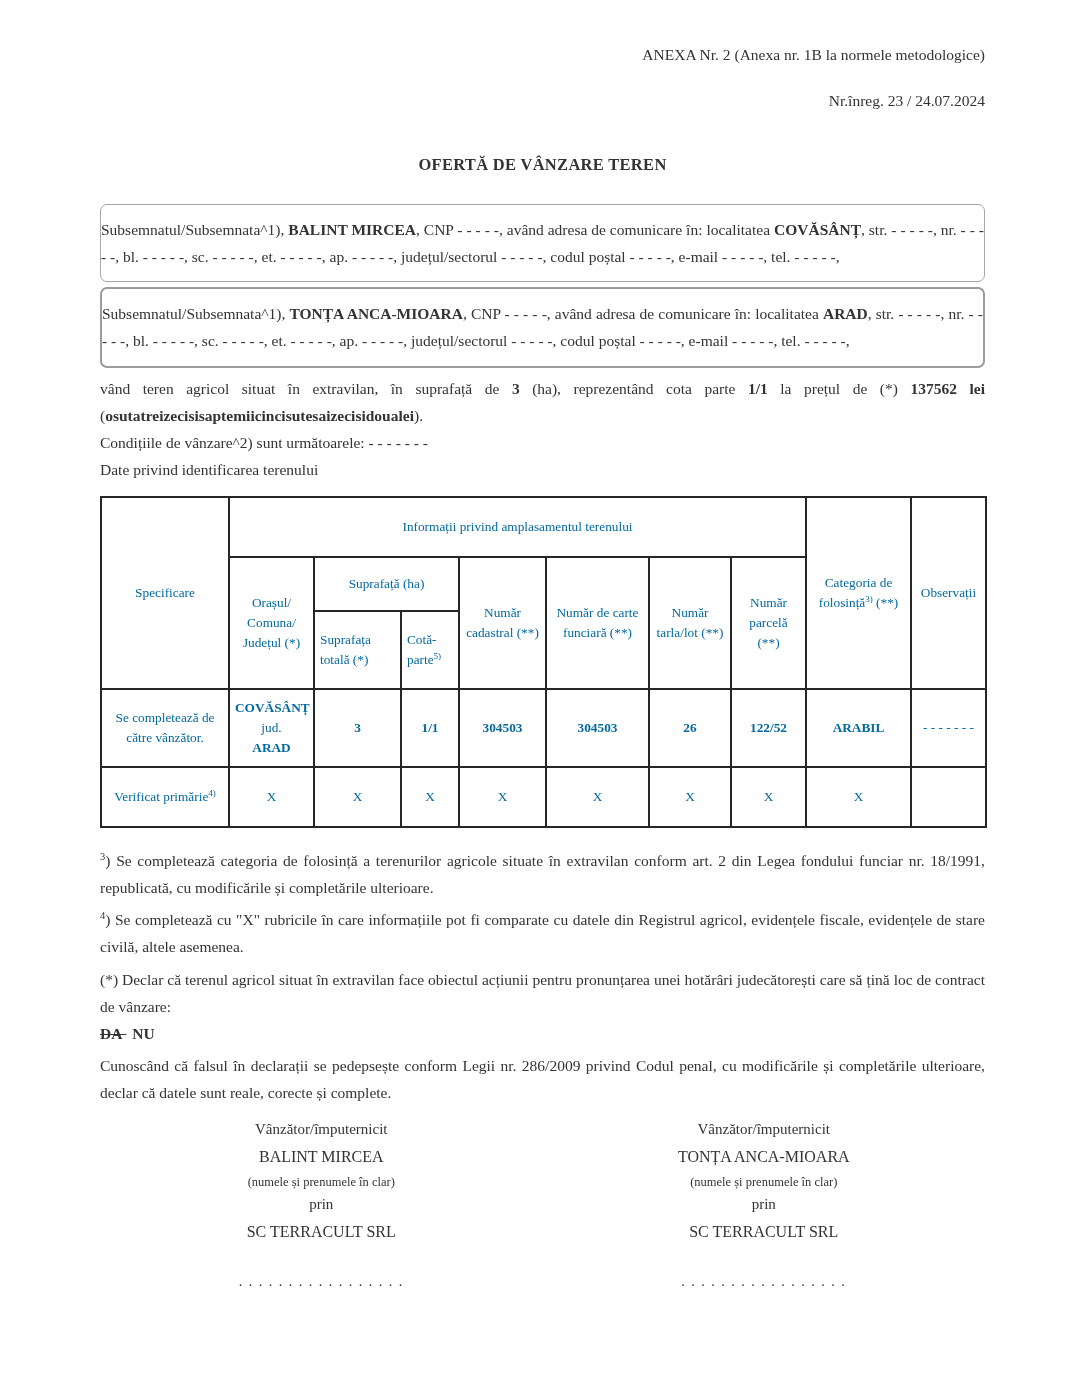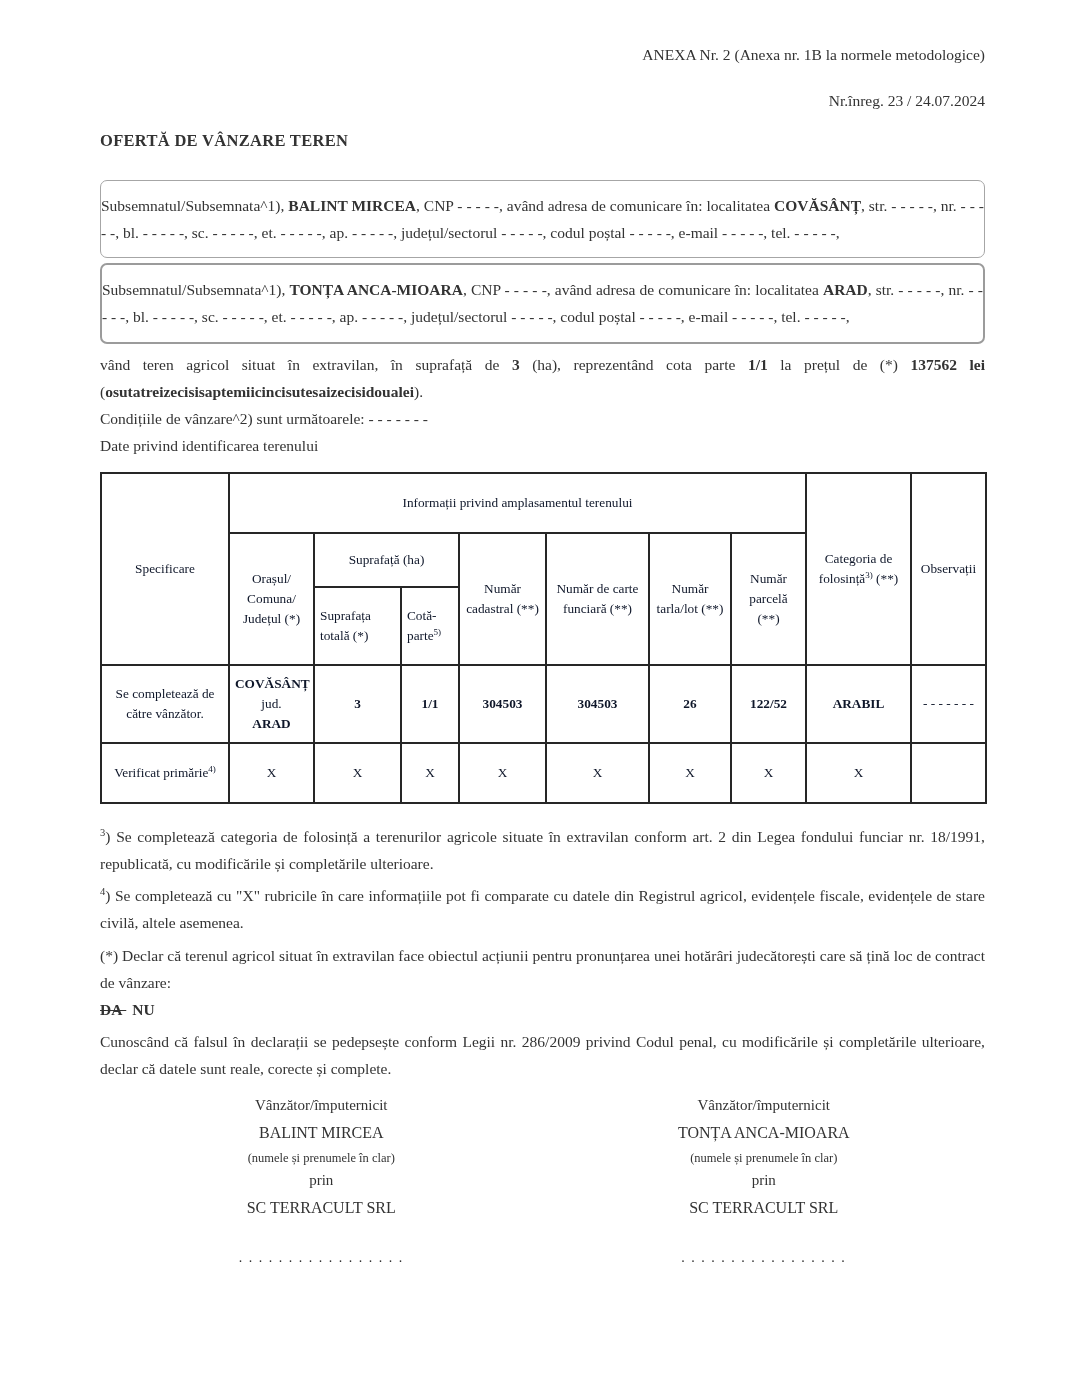--- a/index.html
+++ b/index.html
@@ -8,36 +8,36 @@
     width: 1082px; height: 1400px;
     padding: 46px 97px 30px 100px;
     font-family: "Liberation Serif", "DejaVu Serif", serif;
     color: #333333;
     font-size: 15.5px;
     overflow: hidden;
     background: #ffffff;
   }
   .text-right { text-align: right; }
   .nrreg { margin-top: 28px; }
-  .doc-title { margin-top: 21px; font-weight: 700; font-size: 16.5px; letter-spacing: 0.3px; }
+  .doc-title { margin-top: 45px; text-align: center; font-weight: 700; font-size: 16.5px; letter-spacing: 0.3px; }
   .declarant-box {
     border: 1px solid #a6a6a6; border-radius: 7px;
     padding: 11px 0; line-height: 1.75; text-align: justify;
   }
   .box1 { margin-top: 29px; }
   .box2 { margin-top: 5px; border-width: 2px; border-color: #9b9b9b; }
   .b { font-weight: 700; }
   .flow { margin-top: 7px; line-height: 1.75; }
   .justify { text-align: justify; }
   .line { line-height: 1.75; }
 
   .land-table { width: 100%; border-collapse: collapse; table-layout: fixed; margin-top: 13px; }
   .land-table td {
     border: 2px solid #262626; text-align: center; vertical-align: middle;
-    font-size: 13.3px; line-height: 1.5; padding: 0 5px; color: #0f172a;
+    font-size: 13.3px; line-height: 1.5; padding: 0 5px; color: #0369a1;
   }
   .td-left { text-align: left !important; }
   .r1 { height: 60px; } .r2 { height: 54px; } .r3 { height: 78px; }
   .r4 { height: 78px; } .r5 { height: 60px; }
   .xmark { font-size: 17px; }
 
   sup { font-size: 0.68em; }
   .fn { margin-top: 5px; line-height: 1.75; }
   .da-word { font-weight: 700; text-decoration: line-through; }
   .nu-word { font-weight: 700; margin-left: 6px; }

